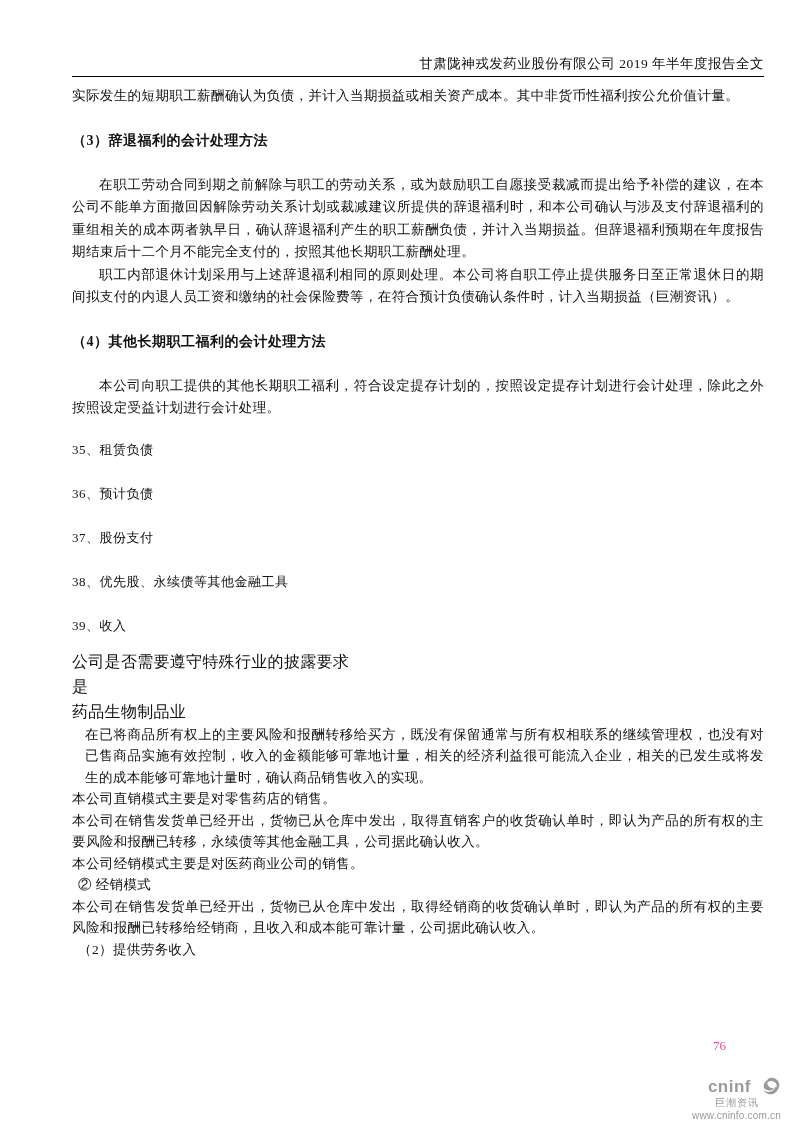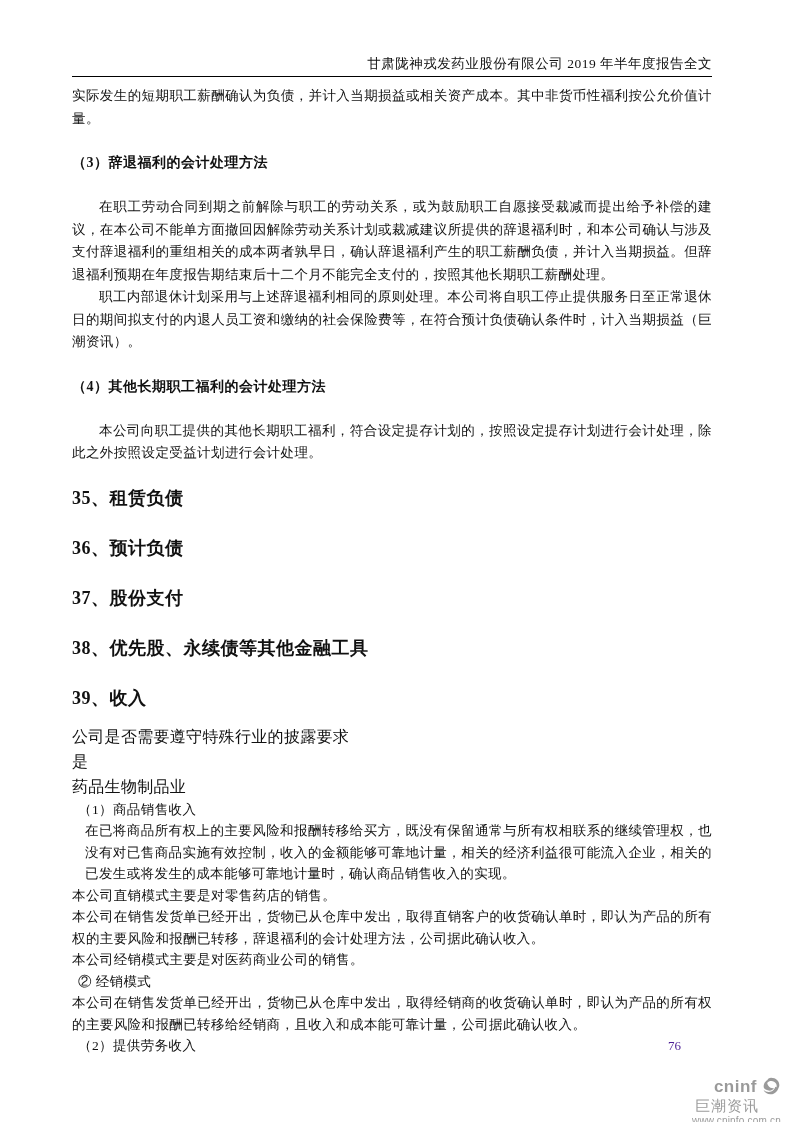--- a/index.html
+++ b/index.html
@@ -9,21 +9,21 @@
     height: 1122px;
     position: relative;
     font-family: "Liberation Serif", "DejaVu Serif", serif;
     color: #111111;
     overflow: hidden;
   }
   .page {
     position: absolute;
     top: 0; left: 0;
     width: 793px; height: 1122px;
-    padding: 56px 81px 0 72px;
+    padding: 56px 29px 0 72px;
   }
   
   .hdr-title {
     text-align: right;
     font-size: 13.5px;
     line-height: 16px;
     color: #111;
     letter-spacing: 0.5px;
   }
   .hdr-rule {
@@ -42,22 +42,22 @@
   .indent { text-indent: 2em; }
   .carryover { margin-top: 8px; }
   .sec-heading {
     font-weight: bold;
     font-size: 14px;
     letter-spacing: 0.5px;
     margin-top: 24px;
   }
   .sec-body { margin-top: 24px; }
   .num-heading {
-    font-weight: bold;
-    font-size: 18px;
+    font-weight: normal;
+    font-size: 13px;
     letter-spacing: 0.5px;
     margin-top: 26px;
   }
   .nh-group .num-heading { margin-top: 0; }
   .nh-group { margin-top: 21px; }
   .nh-gap { height: 26px; }
   .small-line {
     font-size: 16px;
     line-height: 25px;
     letter-spacing: 0.3px;
@@ -67,49 +67,49 @@
     margin-top: 0px;
     font-size: 13.5px;
     line-height: 21.5px;
   }
   .rev-block .line { letter-spacing: 0.4px; text-align: justify; }
   .li-half { padding-left: 6px; }   
   .li-one  { padding-left: 13px; }  
   
   .page-number {
     position: absolute;
-    left: 668px;
+    left: 713px;
     top: 1038px;
     font-size: 13px;
-    color: #4c1d95;
+    color: #ec4899;
   }
   .brand {
     position: absolute;
     right: 12px;
     top: 1076px;
     text-align: right;
     color: #9a9a9a;
     font-family: "Liberation Sans", sans-serif;
     line-height: 1;
   }
   .brand-row {
     display: flex;
     align-items: center;
     justify-content: flex-end;
-    gap: 4px;
+    gap: 10px;
   }
   .brand-name {
     font-weight: bold;
     font-size: 17px;
     letter-spacing: 0.5px;
     color: #9a9a9a;
   }
   .brand-swirl { width: 20px; height: 20px; display: inline-block; }
   .brand-sub {
-    font-size: 15px;
+    font-size: 10px;
     margin-top: 2px;
     margin-right: 22px;
     letter-spacing: 1px;
   }
   .brand-url {
     font-size: 10px;
     margin-top: 3px;
     letter-spacing: 0.2px;
   }
 </style>
@@ -144,24 +144,23 @@
     <h3 class="num-heading">39、收入</h3>
   </div>
 
   <div class="small-block">
     <div class="small-line">公司是否需要遵守特殊行业的披露要求</div>
     <div class="small-line">是</div>
     <div class="small-line">药品生物制品业</div>
   </div>
 
   <div class="rev-block">
-    <div class="line li-half">（1）商品销售收入</div>
     <div class="line li-one" style="text-indent:0">在已将商品所有权上的主要风险和报酬转移给买方，既没有保留通常与所有权相联系的继续管理权，也没有对已售商品实施有效控制，收入的金额能够可靠地计量，相关的经济利益很可能流入企业，相关的已发生或将发生的成本能够可靠地计量时，确认商品销售收入的实现。</div>
     <div class="line">本公司直销模式主要是对零售药店的销售。</div>
-    <div class="line">本公司在销售发货单已经开出，货物已从仓库中发出，取得直销客户的收货确认单时，即认为产品的所有权的主要风险和报酬已转移，辞退福利的会计处理方法，公司据此确认收入。</div>
+    <div class="line">本公司在销售发货单已经开出，货物已从仓库中发出，取得直销客户的收货确认单时，即认为产品的所有权的主要风险和报酬已转移，永续债等其他金融工具，公司据此确认收入。</div>
     <div class="line">本公司经销模式主要是对医药商业公司的销售。</div>
     <div class="line li-half">② 经销模式</div>
     <div class="line">本公司在销售发货单已经开出，货物已从仓库中发出，取得经销商的收货确认单时，即认为产品的所有权的主要风险和报酬已转移给经销商，且收入和成本能可靠计量，公司据此确认收入。</div>
     <div class="line li-half">（2）提供劳务收入</div>
   </div>
 
 </div>
 
 <div class="page-number">76</div>
 

